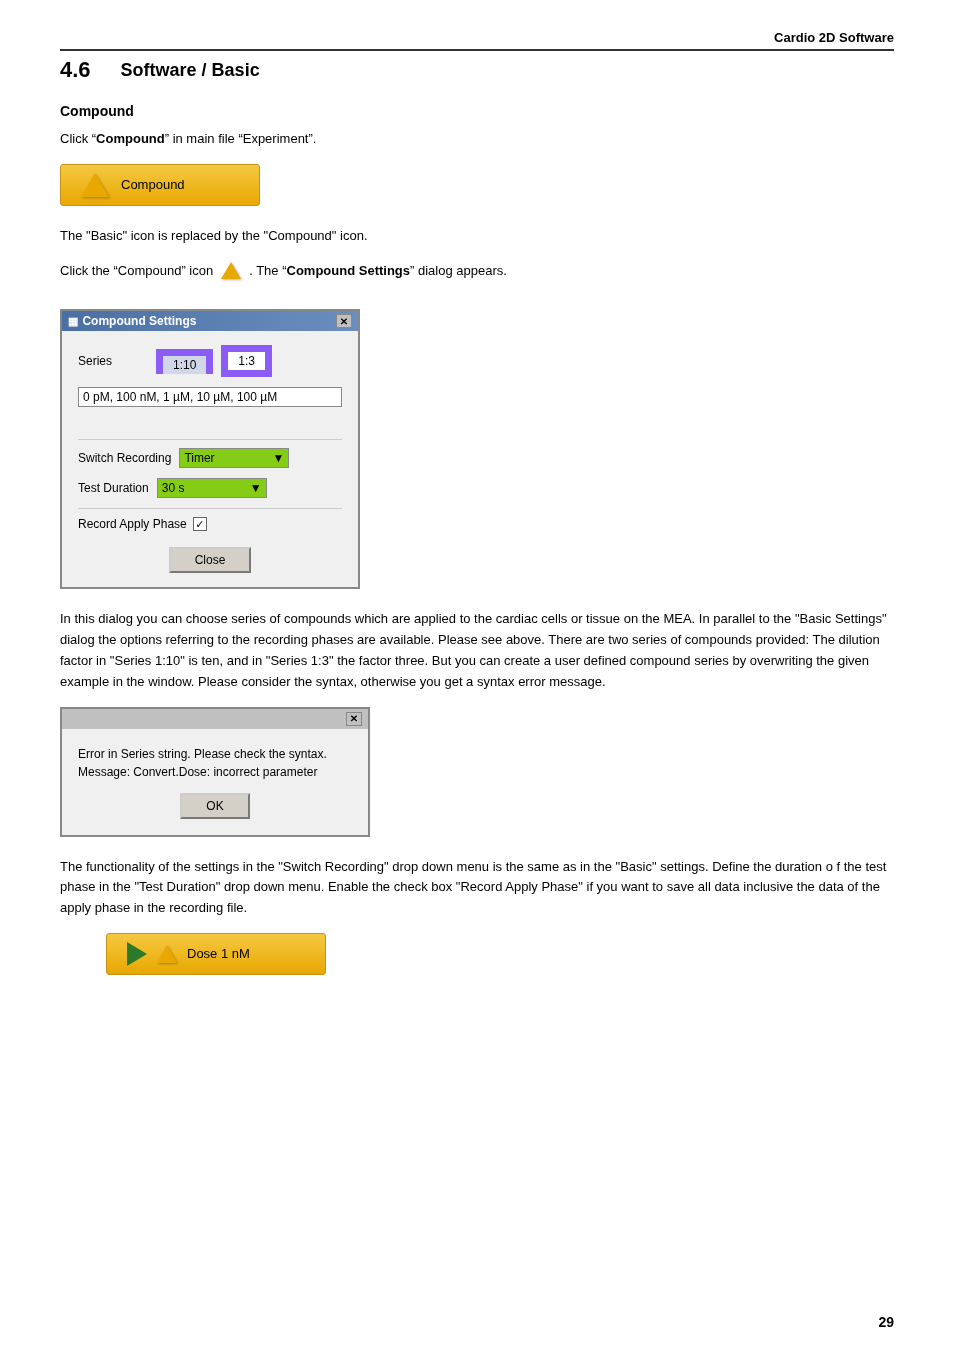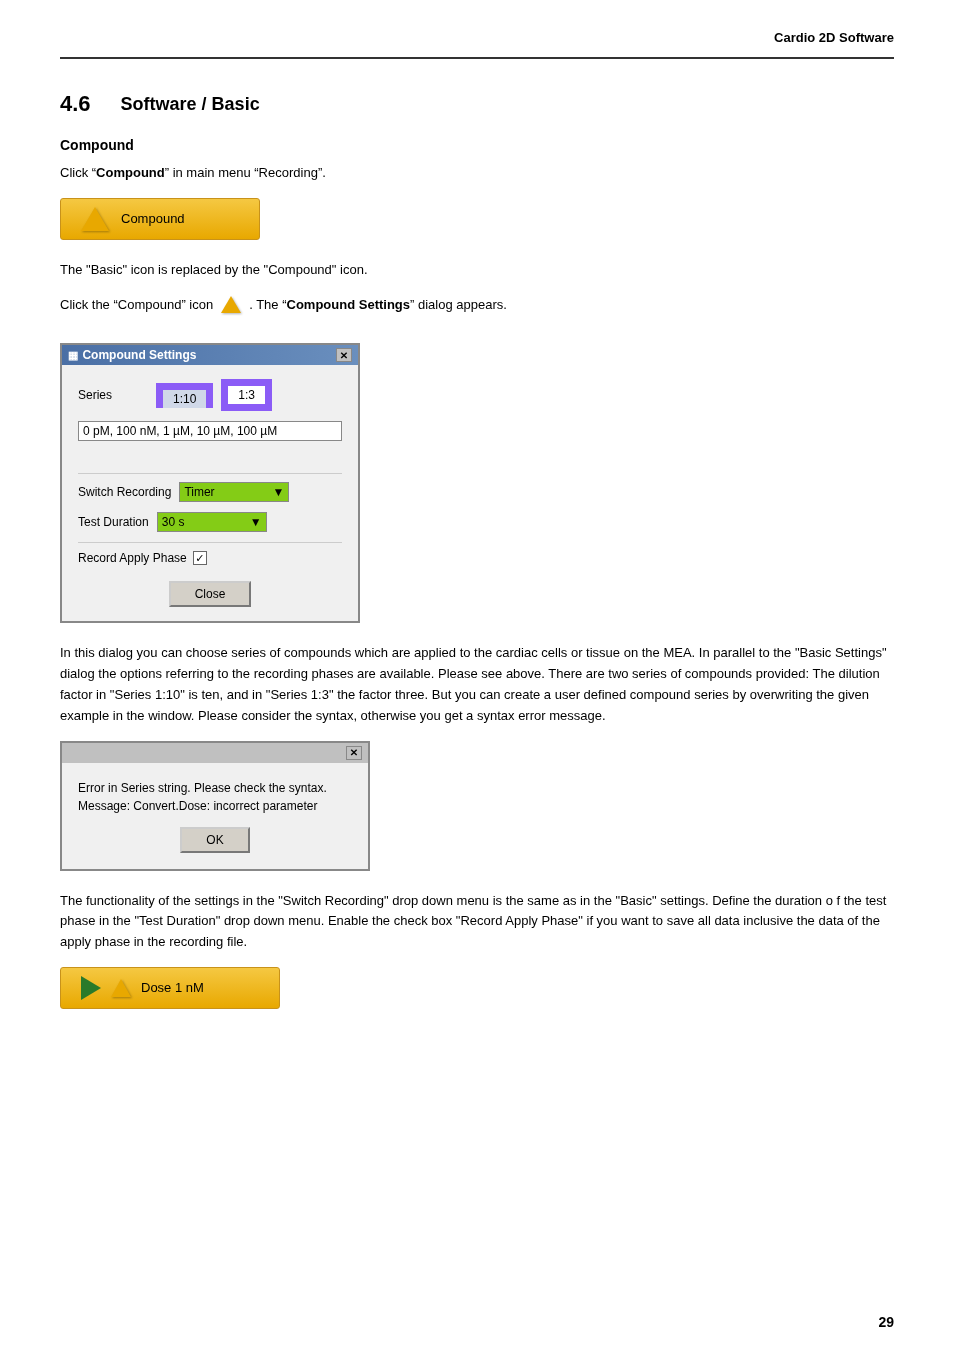--- a/index.html
+++ b/index.html
@@ -16,22 +16,22 @@
 
     .page-container {
       padding: 30px 60px 60px 60px;
     }
 
     
     .header-bar {
       display: flex;
       justify-content: flex-end;
       border-bottom: 2px solid #333;
-      padding-bottom: 12px;
-      margin-bottom: 32px;
+      padding-bottom: 4px;
+      margin-bottom: 6px;
     }
 
     .header-title {
       font-size: 13px;
       font-weight: bold;
       color: #000;
     }
 
     
     .section-heading {
@@ -248,20 +248,21 @@
       display: flex;
       align-items: center;
       background: linear-gradient(to bottom, #f5c842, #e8a800);
       border: 1px solid #c8921a;
       border-radius: 3px;
       padding: 8px 20px;
       width: 220px;
       gap: 10px;
       margin-bottom: 20px;
       margin-top: 10px;
+      margin-left: 46px;
     }
 
     .dose-btn-label {
       font-size: 13px;
       color: #000;
     }
 
     
     .triangle-icon {
       width: 0;
@@ -330,21 +331,21 @@
   <div class="section-heading">
     <span class="section-number">4.6</span>
     <span class="section-title">Software / Basic</span>
   </div>
 
   
   <div class="subsection-label">Compound</div>
 
   
   <div class="body-text">
-    <span>Click “</span><span class="bold-text">Compound</span><span>” in main menu “Recording”.</span>
+    <span>Click “</span><span class="bold-text">Compound</span><span>” in main file “Experiment”.</span>
   </div>
 
   
   <div class="compound-button-img">
     <div class="triangle-icon"></div>
     <span class="compound-btn-label">Compound</span>
   </div>
 
   
   <div class="body-text">

